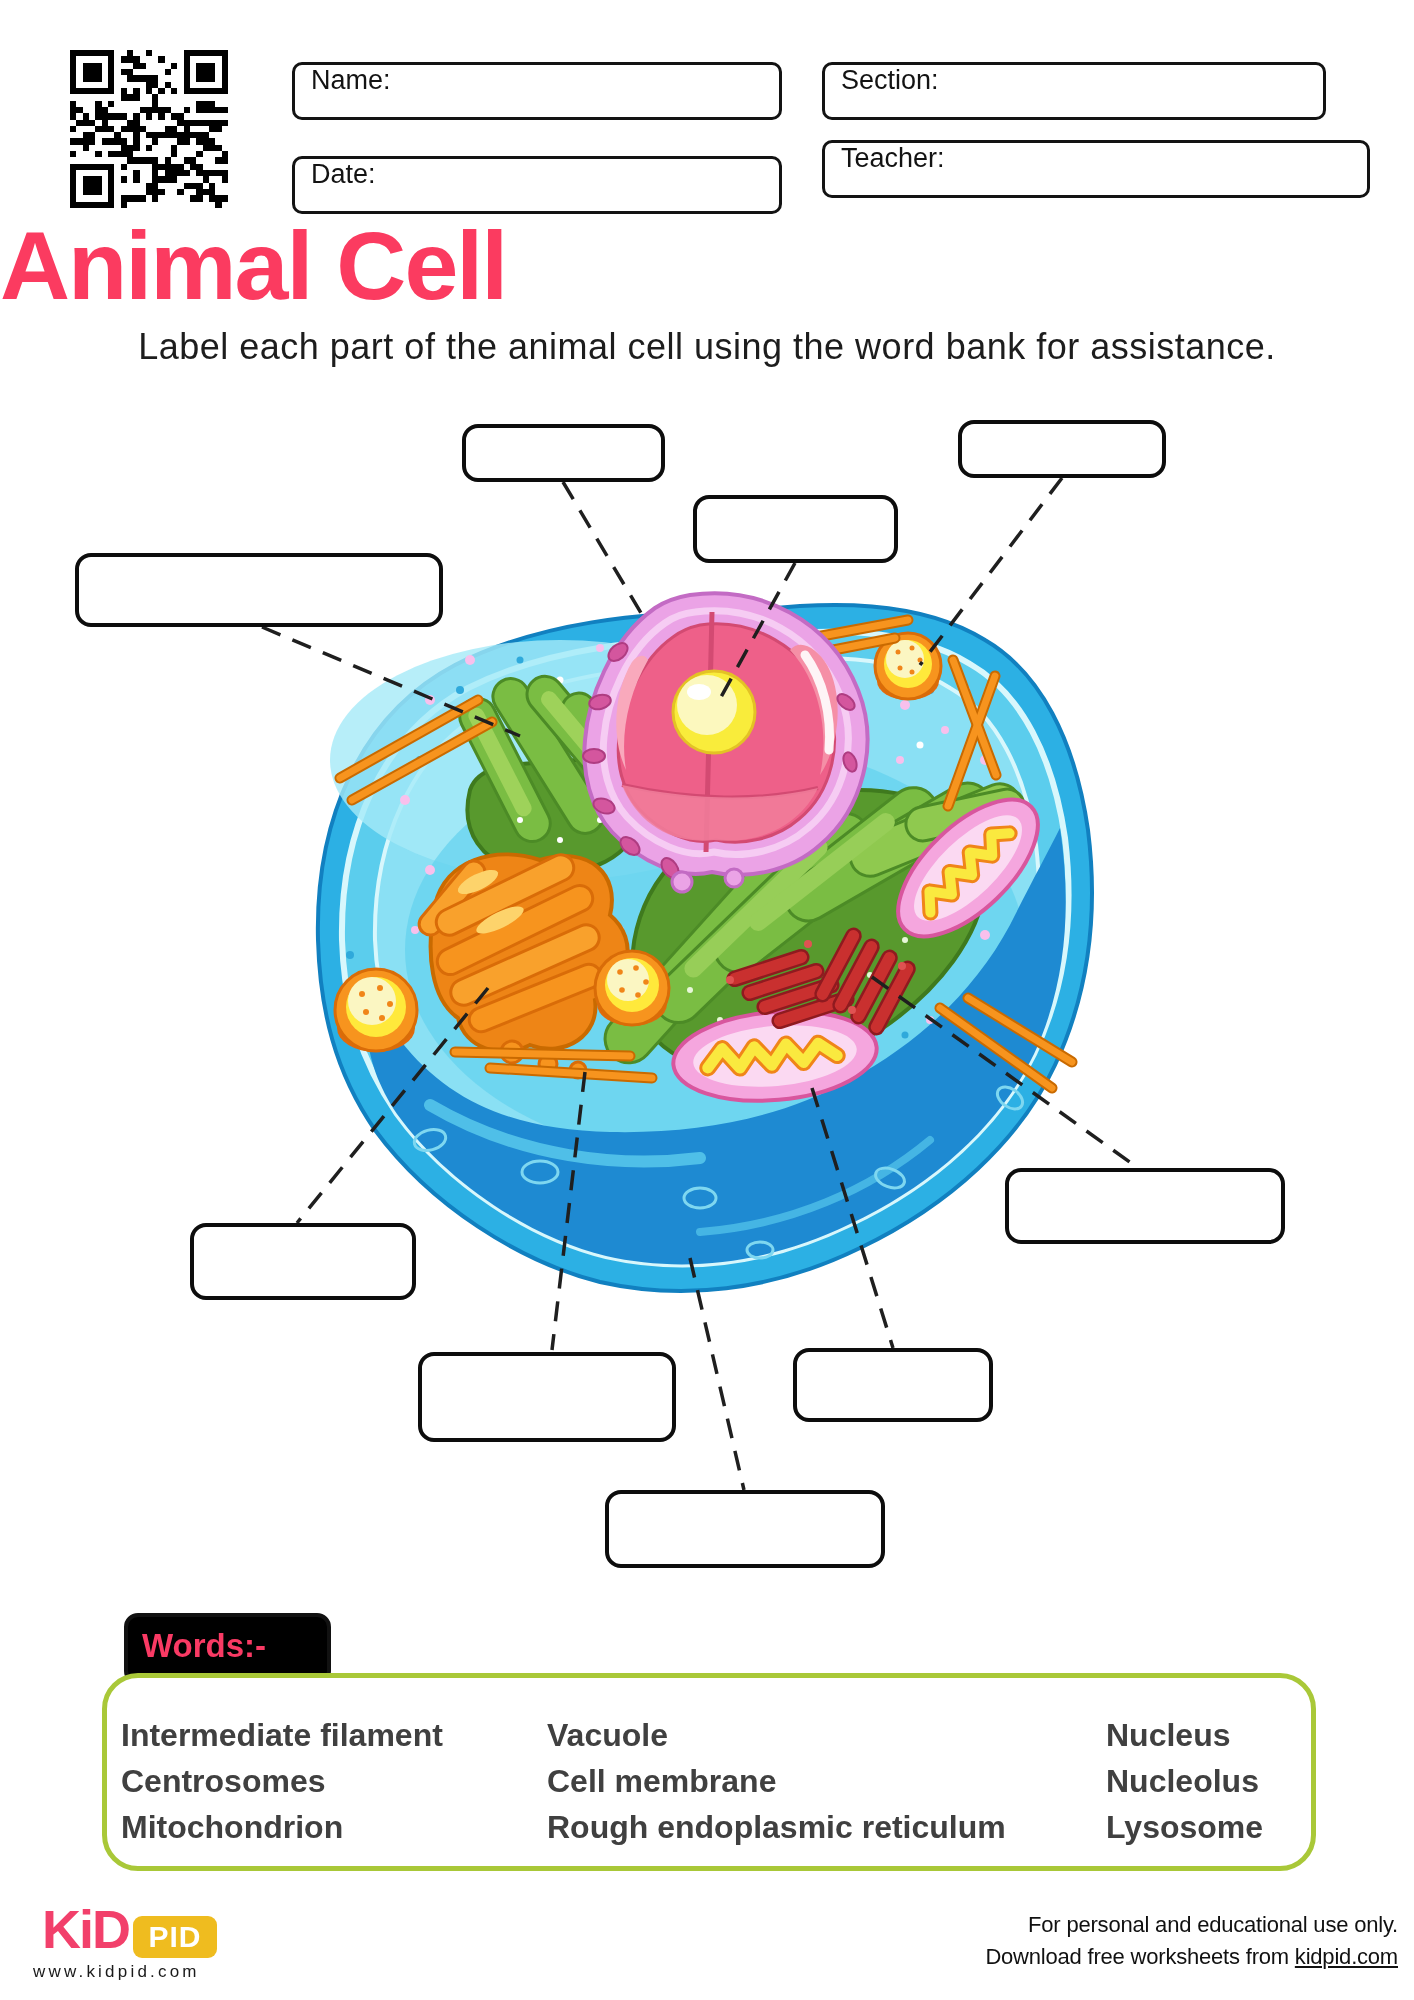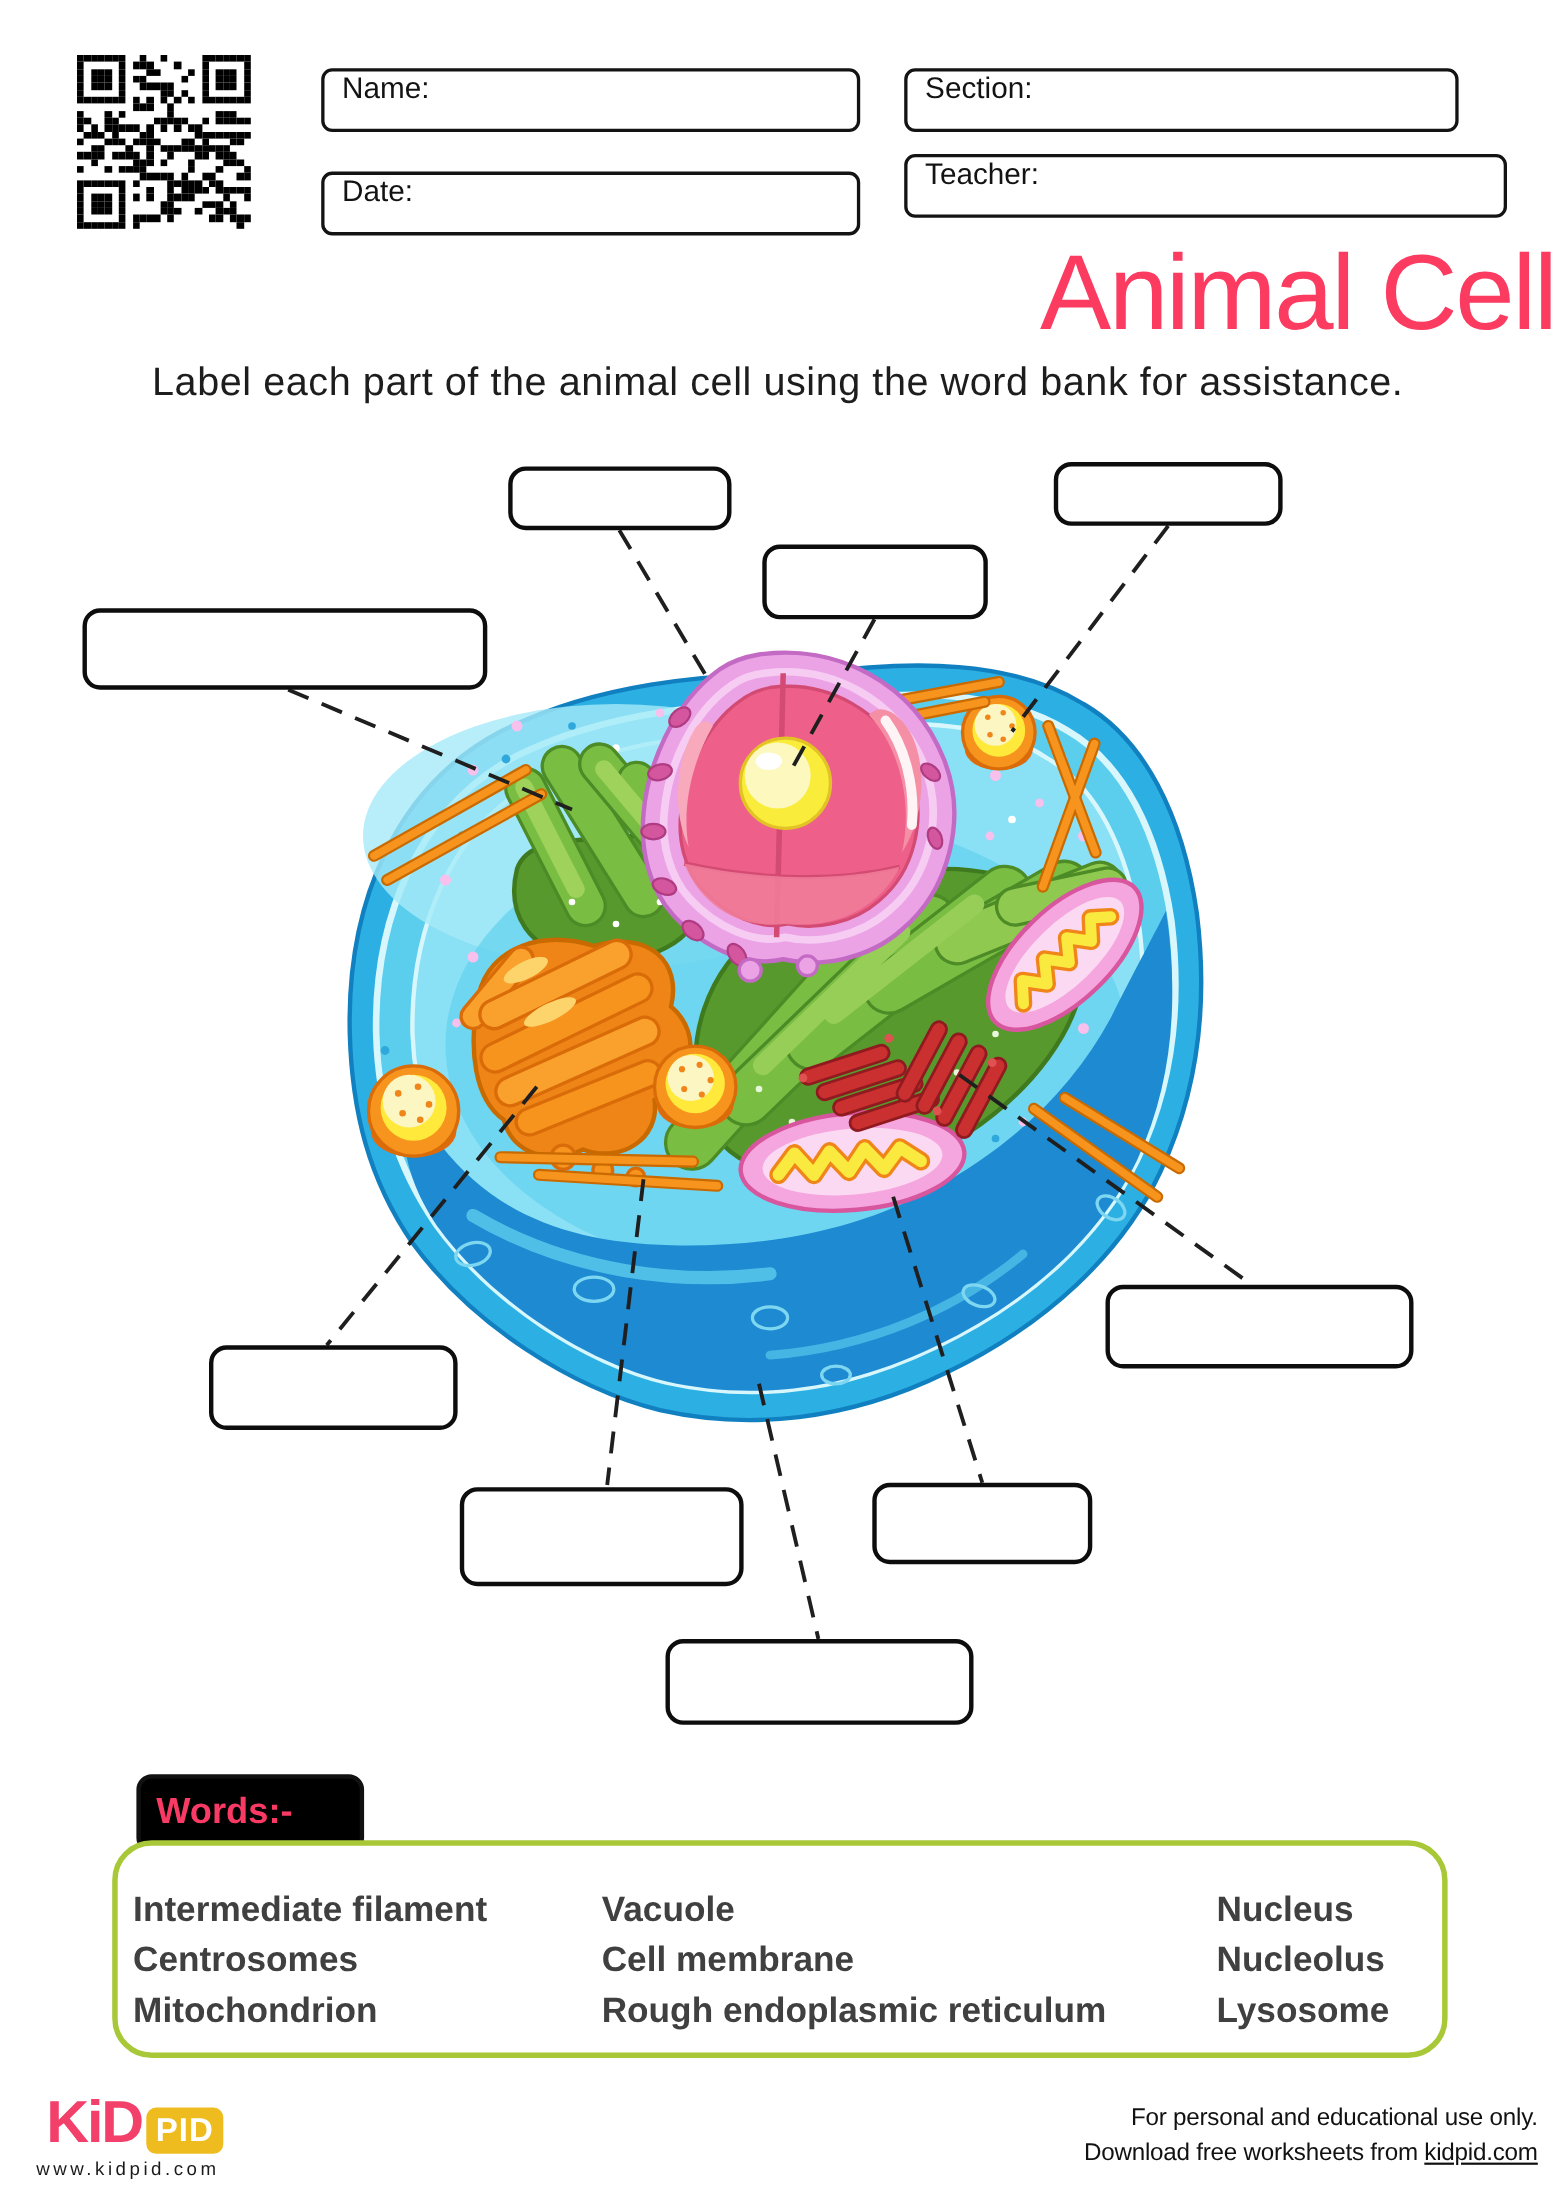--- a/index.html
+++ b/index.html
@@ -5,39 +5,39 @@
   html,body{margin:0;padding:0;background:#fff}
   .page{position:relative;width:1414px;height:2000px;background:#fff;overflow:hidden;
         font-family:"Liberation Sans",sans-serif}
   
   #qr{position:absolute;left:70px;top:50px;width:158px;height:158px;display:grid;
       grid-template-columns:repeat(25,1fr);grid-template-rows:repeat(25,1fr);background:#fff}
   #qr span{display:block}
   #qr span.on{background:#000}
   .fieldbox{position:absolute;border:3px solid #131313;border-radius:10px;background:#fff;
             display:flex;align-items:flex-start;padding-left:16px;font-size:27px;color:#131313;box-sizing:border-box}
-  .title{position:absolute;left:0;right:0;top:210px;text-align:right;font-size:97px;
-         font-weight:400;color:#FB3B60;letter-spacing:-2px}
+  .title{position:absolute;left:0;right:0;top:210px;text-align:left;font-size:97px;
+         font-weight:700;color:#FB3B60;letter-spacing:-2px}
   .subtitle{position:absolute;left:0;right:0;top:326px;text-align:center;font-size:36px;
             color:#1d1d1d;letter-spacing:.5px}
   
   .cell-svg{position:absolute;left:0;top:0;width:1414px;height:2000px}
   .labelbox{position:absolute;border:4px solid #0d0d0d;border-radius:16px;background:#fff;box-sizing:border-box}
   
   .words-label{position:absolute;left:124px;top:1613px;width:207px;height:72px;border:4px solid #111;
                border-radius:14px;background:#000000;box-sizing:border-box;font-weight:bold;
                font-size:33px;color:#F93A64;padding:10px 0 0 14px}
   .bank{position:absolute;left:102px;top:1673px;width:1214px;height:198px;border:5px solid #A9C838;
         border-radius:36px;background:#fff;box-sizing:border-box}
   .bank-col{position:absolute;top:1712px;font-weight:bold;font-size:32px;color:#404040;line-height:46px;white-space:nowrap}
   .col1{left:121px}.col2{left:547px}.col3{left:1106px}
   
   .logo-kid{position:absolute;left:42px;top:1898px;font-size:54px;font-weight:900;
             color:#F2406B;letter-spacing:-2px}
-  .logo-pid{position:absolute;left:133px;top:1916px;width:70px;height:42px;background:#EFBC1F;
+  .logo-pid{position:absolute;left:133px;top:1916px;width:84px;height:42px;background:#EFBC1F;
             border-radius:9px;color:#fff;font-weight:900;font-size:30px;text-align:center;
             line-height:42px;letter-spacing:1px}
   .logo-url{position:absolute;left:33px;top:1962px;font-size:17px;letter-spacing:3.2px;color:#1a1a1a}
   .note{position:absolute;right:16px;text-align:right;font-size:22px;color:#111;letter-spacing:-.2px}
   .note1{top:1912px}.note2{top:1944px}
   .note a-like, .ul{text-decoration:underline}
 </style>
 </head>
 <body>
 

